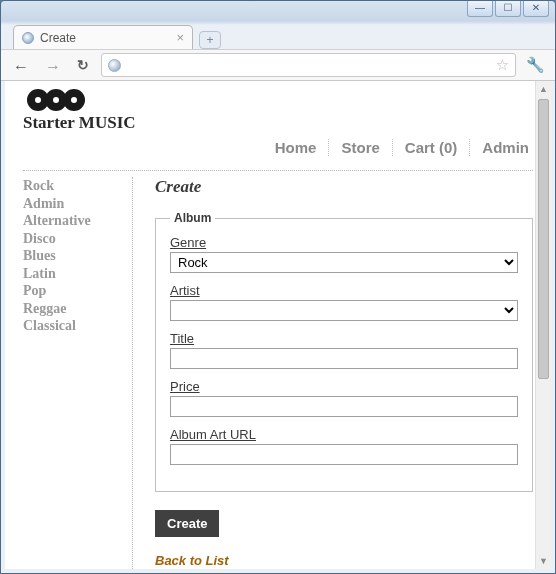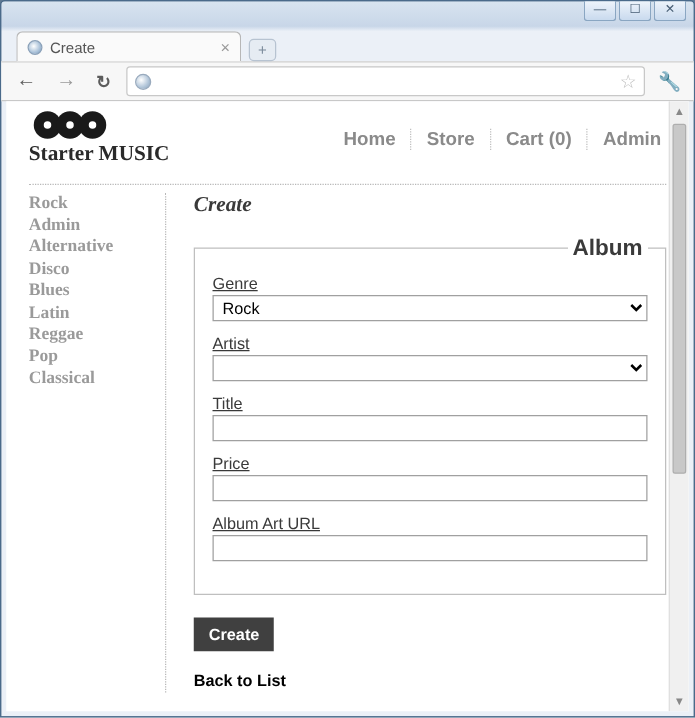--- a/index.html
+++ b/index.html
@@ -210,20 +210,21 @@
   }
   .topnav a {
     font-family: Arial, Helvetica, sans-serif;
     font-size: 15px;
     font-weight: bold;
     color: #8a8a8a;
     text-decoration: none;
     padding: 0 12px;
     border-right: 1px dotted #c0c0c0;
     cursor: pointer;
+    margin-top: 36px;
   }
   .topnav a:last-child { border-right: none; padding-right: 4px;}
   .divider {
     border-bottom: 1px dotted #b8b8b8;
     margin-top: 14px;
   }
   .body {
     display: flex;
     margin-top: 6px;
   }
@@ -256,23 +257,22 @@
     color: #3a3a3a;
     margin-bottom: 14px;
   }
   fieldset {
     border: 1px solid #bfbfbf;
     padding: 10px 14px 16px 14px;
     font-family: Arial, Helvetica, sans-serif;
   }
   legend {
     font-weight: bold;
-    font-size: 18px;
+    font-size: 12px;
     padding: 0 4px;
-    text-align: right;
   }
   .field { margin-bottom: 10px; text-decoration: underline; }
   .field label {
     display: block;
     font-size: 13px;
     color: #3a3a3a;
     margin-bottom: 2px;
   }
   .field select, .field input[type=text] {
     width: 100%;
@@ -292,23 +292,24 @@
     font-size: 13px;
     padding: 6px 12px;
     cursor: pointer;
   }
   .backlink {
     display: inline-block;
     margin-top: 16px;
     font-family: Arial, Helvetica, sans-serif;
     font-size: 13px;
     font-weight: bold;
-    color: #000000;
+    color: #a16207;
     text-decoration: none;
     cursor: pointer;
+    font-style: italic;
   }
 </style>
 </head>
 <body>
 
 <div class="window">
   <div class="titlebar">
     <div class="win-controls">
       <div class="win-btn">—</div>
       <div class="win-btn">☐</div>
@@ -365,22 +366,22 @@
       <div class="divider"></div>
 
       <div class="body">
         <div class="sidebar">
           <a>Rock</a>
           <a>Admin</a>
           <a>Alternative</a>
           <a>Disco</a>
           <a>Blues</a>
           <a>Latin</a>
+          <a>Pop</a>
           <a>Reggae</a>
-          <a>Pop</a>
           <a>Classical</a>
         </div>
 
         <div class="main">
           <div class="page-heading">Create</div>
 
           <fieldset>
             <legend>Album</legend>
 
             <div class="field">

